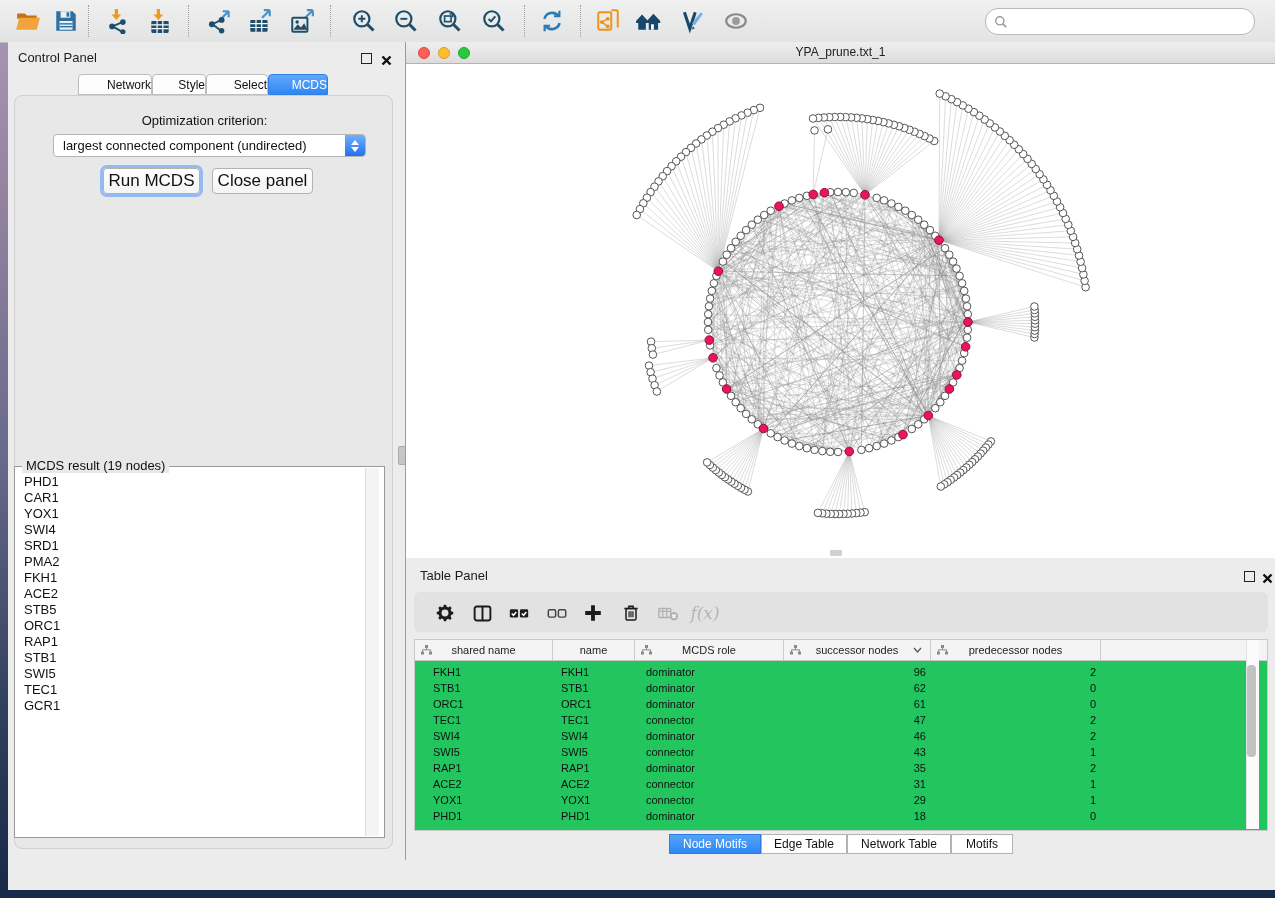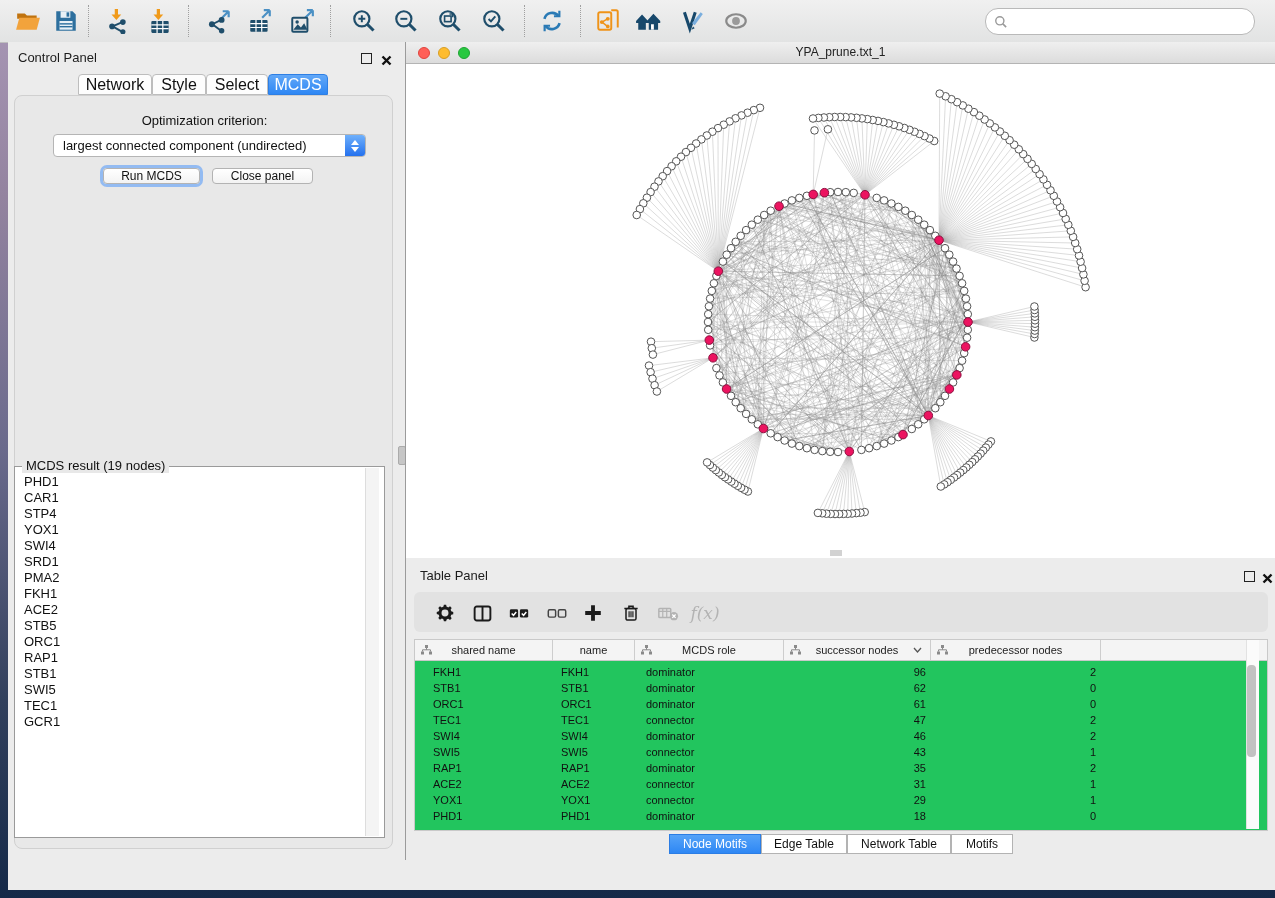--- a/index.html
+++ b/index.html
@@ -19,30 +19,30 @@
   #searchbox input{border:none;outline:none;background:transparent;flex:1;font-size:12px;height:18px}
   .mag{margin:0 4px 0 8px}
   
   #main{left:8px;top:42px;width:1267px;height:848px;background:#ececec}
   
   #cp-title{left:10px;top:8px;font-size:13px;color:#1c1c1c}
   .winbtn{position:absolute;cursor:default}
   #cp-float{left:353px;top:11px;width:9px;height:9px;border:1.6px solid #222}
   #cp-close{left:373px;top:10px}
   .tab{position:absolute;top:32px;height:21px;background:#fdfdfd;border:1px solid #bdbdbd;
-      font-size:16px;color:#111;display:flex;align-items:center;justify-content:center;
+      font-size:12px;color:#111;display:flex;align-items:center;justify-content:flex-end;
       border-radius:4px 4px 0 0;box-sizing:border-box}
   .tab.active{background:linear-gradient(#62a8f8,#2e87f4);color:#fff;border-color:#2e7fe4}
   #cp-inner{left:6px;top:53px;width:379px;height:754px;background:#e8e8e8;border:1px solid #d0d0d0;border-radius:8px;box-sizing:border-box}
   #opt-label{left:0;top:17px;width:379px;text-align:center;font-size:13px;color:#111}
   #criterion{left:38px;top:38px;width:313px;height:23px;background:#fff;border:1px solid #b5b5b5;border-radius:4px;box-sizing:border-box;display:flex;align-items:center}
   #criterion .val{flex:1;font-size:13px;color:#111;padding-left:9px;white-space:nowrap}
   #criterion .stepper{width:20px;height:21px;border-radius:0 3px 3px 0;background:linear-gradient(#6fb0fb,#2471ee);display:flex;flex-direction:column;align-items:center;justify-content:center;gap:2px}
-  .btn{position:absolute;height:16px;background:linear-gradient(#ffffff,#f3f3f3);border:1px solid #b3b3b3;border-radius:4px;
-       font-size:12px;color:#111;display:flex;align-items:center;justify-content:center;box-sizing:border-box}
+  .btn{position:absolute;height:26px;background:linear-gradient(#ffffff,#f3f3f3);border:1px solid #b3b3b3;border-radius:4px;
+       font-size:17px;color:#111;display:flex;align-items:center;justify-content:center;box-sizing:border-box}
   #run-btn{left:88px;top:72px;width:97px;box-shadow:0 0 0 3px rgba(77,150,250,.55)}
   #closepanel-btn{left:197px;top:72px;width:101px}
   #mcds-box{left:6px;top:424px;width:371px;height:372px;background:#fff;border:1px solid #9a9a9a;box-sizing:border-box}
   #mcds-legend{left:14px;top:416px;background:#e8e8e8;padding:0 4px;font-size:13px;color:#111}
   #mcds-list{left:16px;top:432px;width:330px;height:352px;overflow:hidden;font-size:13px;color:#111}
   #mcds-list div{line-height:16px}
   #mcds-scroll{left:357px;top:426px;width:13px;height:368px;background:#f4f4f4;border-left:1px solid #ddd}
   
   #vsplit-grip{left:390px;top:404px;width:6px;height:17px;background:#c6c6c6;border:1px solid #ababab;border-radius:2px}
   
@@ -266,21 +266,20 @@
     <div id="closepanel-btn" class="btn">
         <span>Close panel</span>
       </div>
   </div>
 
   <div id="mcds-box" class="abs"></div>
   <div id="mcds-legend" class="abs">MCDS result (19 nodes)</div>
   <div id="mcds-list" class="abs">
       <div>PHD1</div>
       <div>CAR1</div>
-      <div>STP4</div>
       <div>YOX1</div>
       <div>SWI4</div>
       <div>SRD1</div>
       <div>PMA2</div>
       <div>FKH1</div>
       <div>ACE2</div>
       <div>STB5</div>
       <div>ORC1</div>
       <div>RAP1</div>
       <div>STB1</div>

